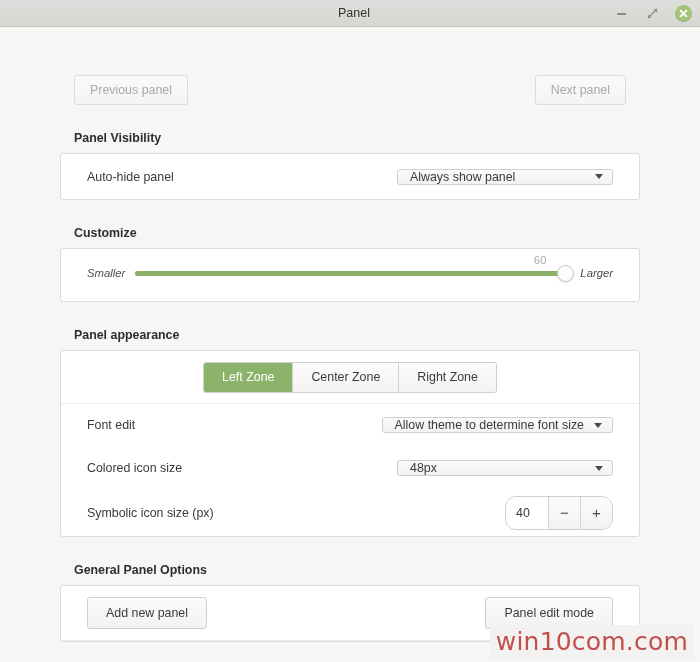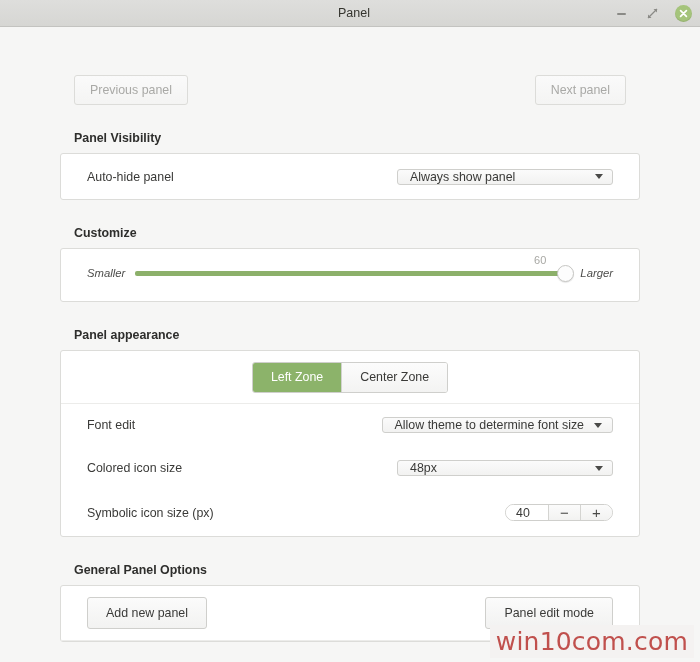--- a/index.html
+++ b/index.html
@@ -230,21 +230,21 @@
     background: #8cb36a;
     color: #ffffff;
   }
 
   
   .spin {
     display: flex;
     border: 1px solid #cfcfcc;
     border-radius: 11px;
     overflow: hidden;
-    height: 17px;
+    height: 34px;
   }
   .spin-value {
     width: 42px;
     background: #ffffff;
     display: flex;
     align-items: center;
     padding-left: 10px;
     font-size: 12.4px;
     color: #3a3a38;
   }
@@ -354,20 +354,21 @@
 
   <div class="sec-gap"></div>
 
   <div class="section-title">Panel appearance</div>
   <div class="card">
 
     <div class="zones-row">
       <div class="zone-group">
         <div class="zone active">Left Zone</div>
         <div class="zone">Center Zone</div>
+        <div class="zone">Right Zone</div>
       </div>
     </div>
 
     <div class="row" style="min-height:43px">
       <div class="row-label">Font edit</div>
       <div class="combo combo-auto">
         <span class="cv">Allow theme to determine font size</span>
         <span class="arrow"></span>
       </div>
     </div>

